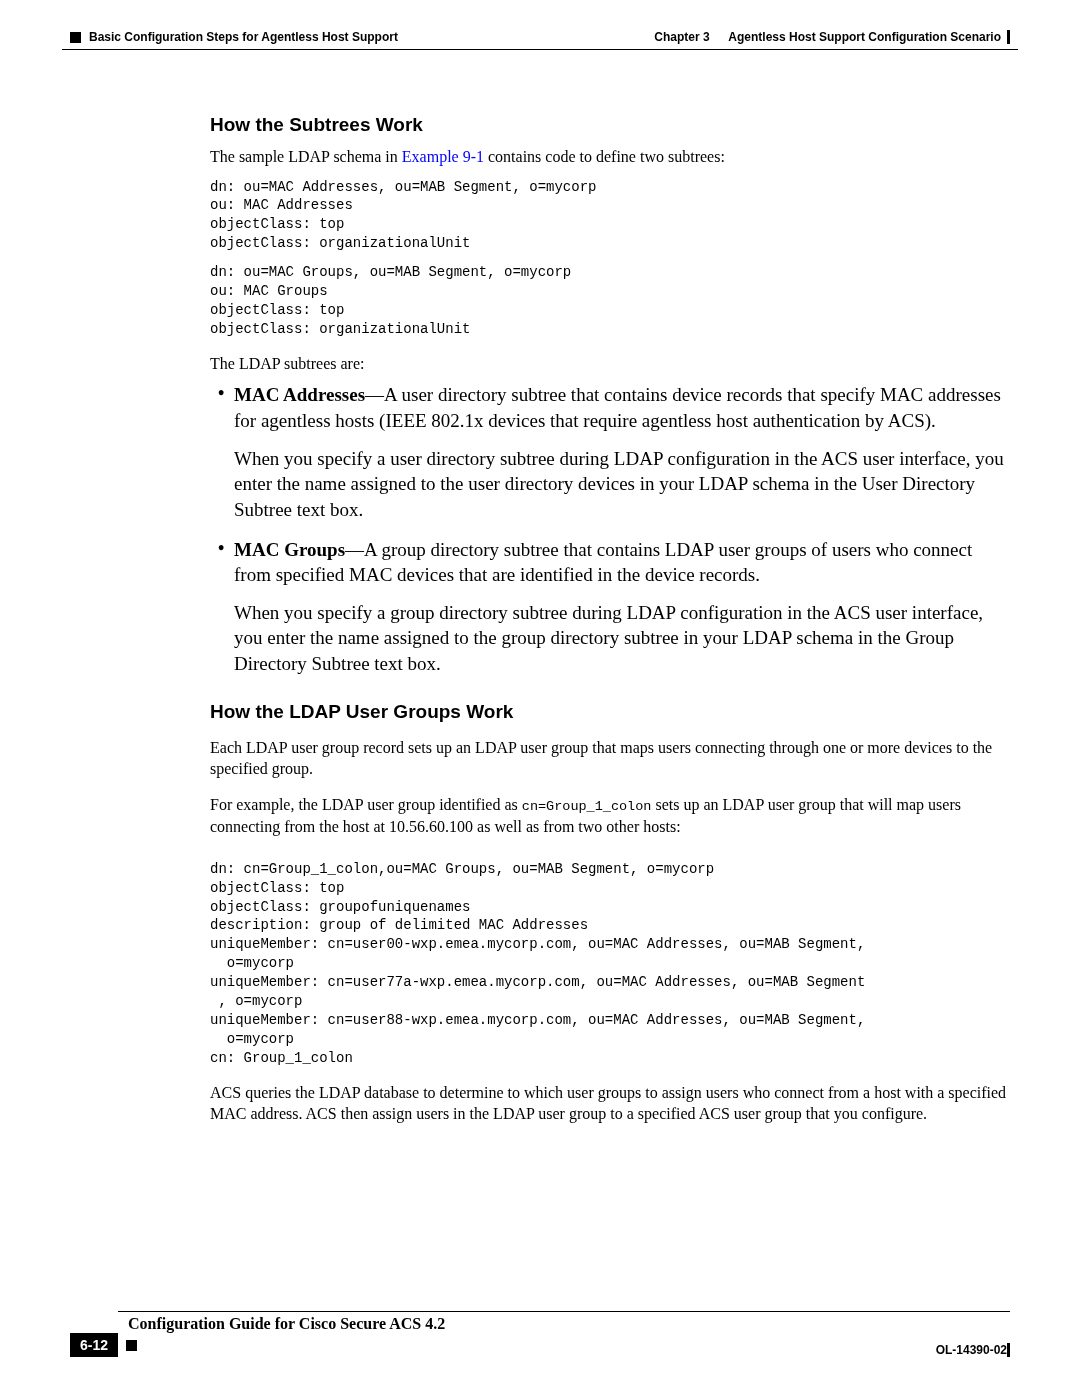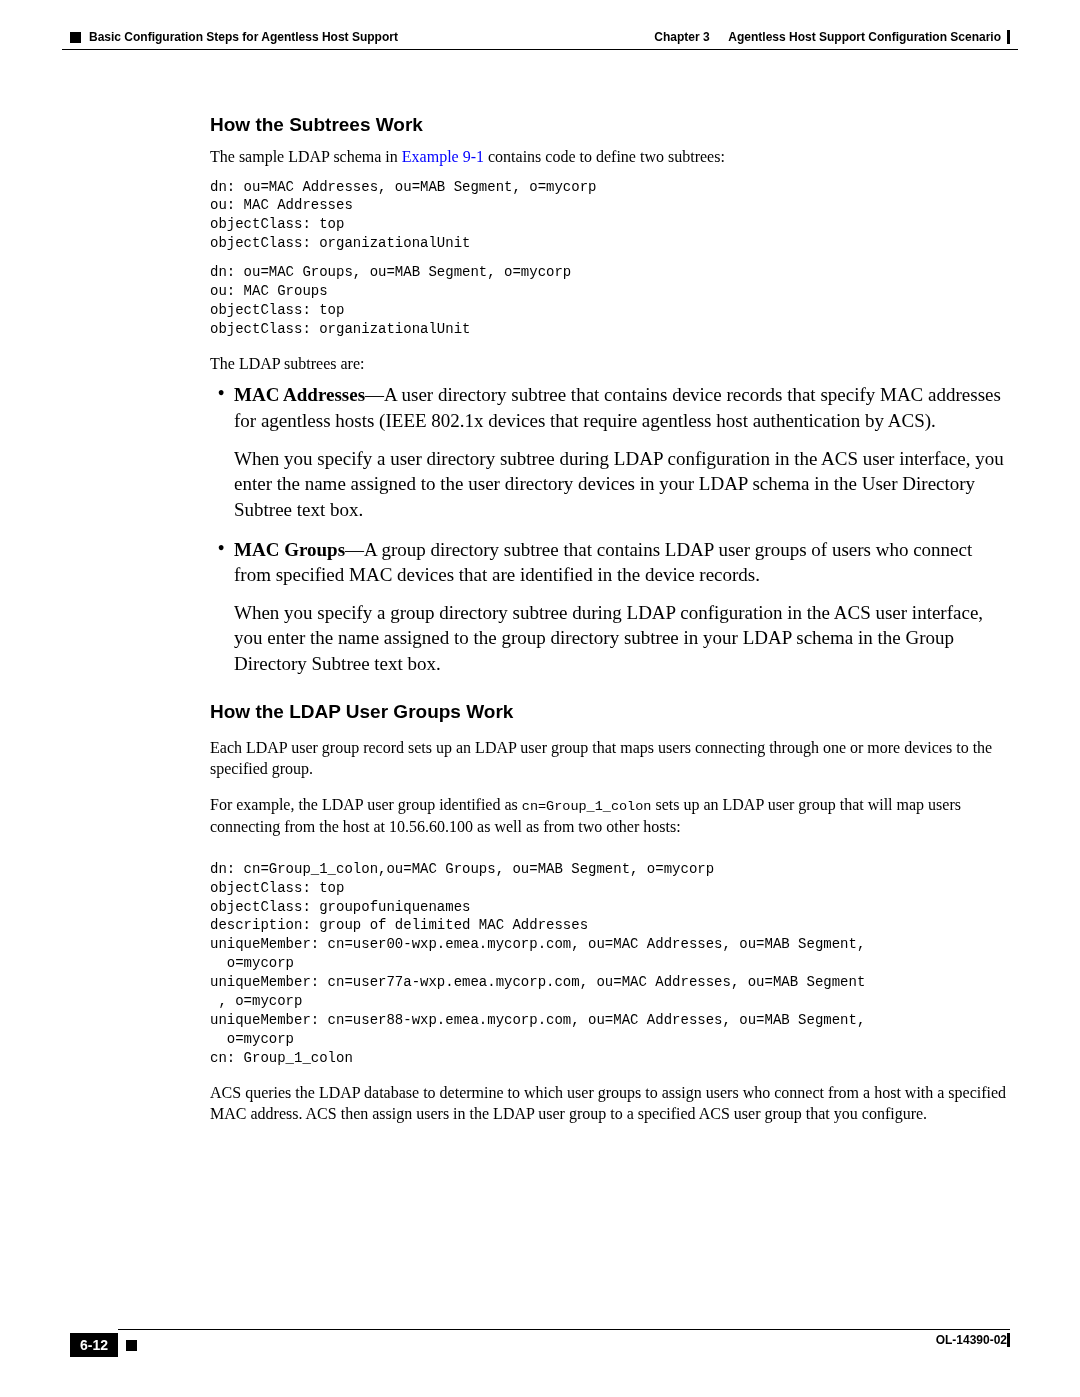--- a/index.html
+++ b/index.html
@@ -133,21 +133,21 @@
     }
     .footer-rule {
       border: none;
       border-top: 1px solid #000;
       margin-left: 48px;
       margin-bottom: 3px;
     }
     .footer-row {
       display: flex;
       justify-content: space-between;
-      align-items: flex-start;
+      align-items: flex-end;
       font-family: Arial, Helvetica, sans-serif;
       font-size: 12px;
     }
     .footer-left {
       display: flex;
       align-items: center;
       gap: 8px;
     }
     .footer-title {
       font-weight: bold;
@@ -250,20 +250,21 @@
 uniqueMember: cn=user88-wxp.emea.mycorp.com, ou=MAC Addresses, ou=MAB Segment,
   o=mycorp
 cn: Group_1_colon</div>
 
     <div class="para">ACS queries the LDAP database to determine to which user groups to assign users who connect from a host with a specified MAC address. ACS then assign users in the LDAP user group to a specified ACS user group that you configure.</div>
 
   </div>
 
   <div class="footer">
     <hr class="footer-rule">
+    <div class="footer-title">Configuration Guide for Cisco Secure ACS 4.2</div>
     <div class="footer-row">
       <div class="footer-left">
         <span class="page-num-box">6-12</span>
         <span class="footer-small-square"></span>
       </div>
       <div class="footer-right">
         <span>OL-14390-02</span>
         <span class="footer-bar"></span>
       </div>
     </div>

